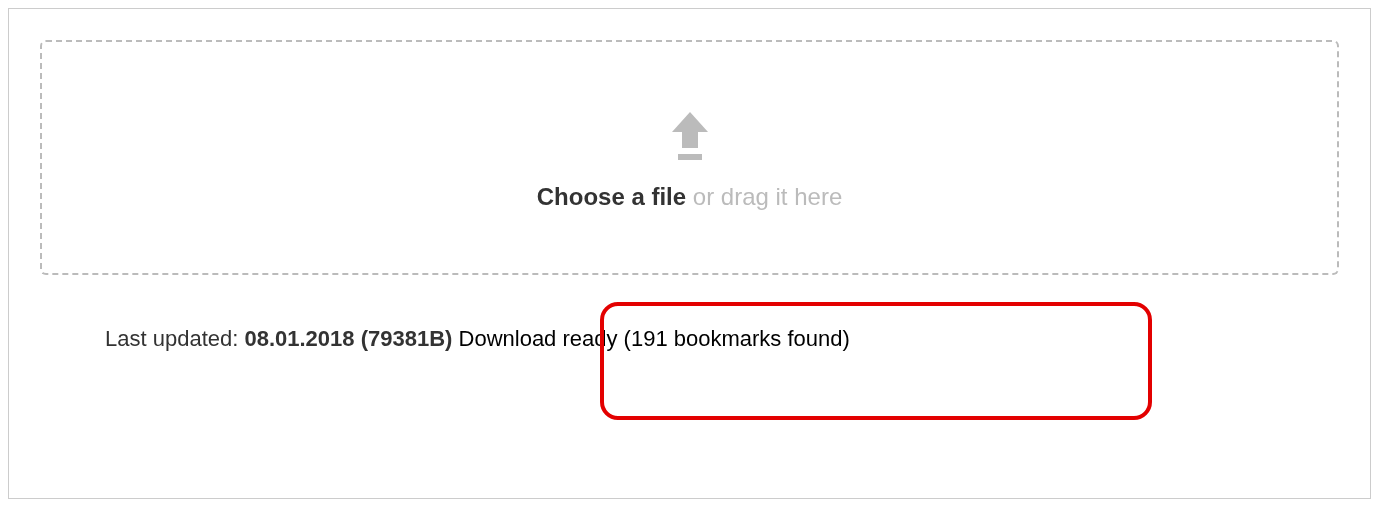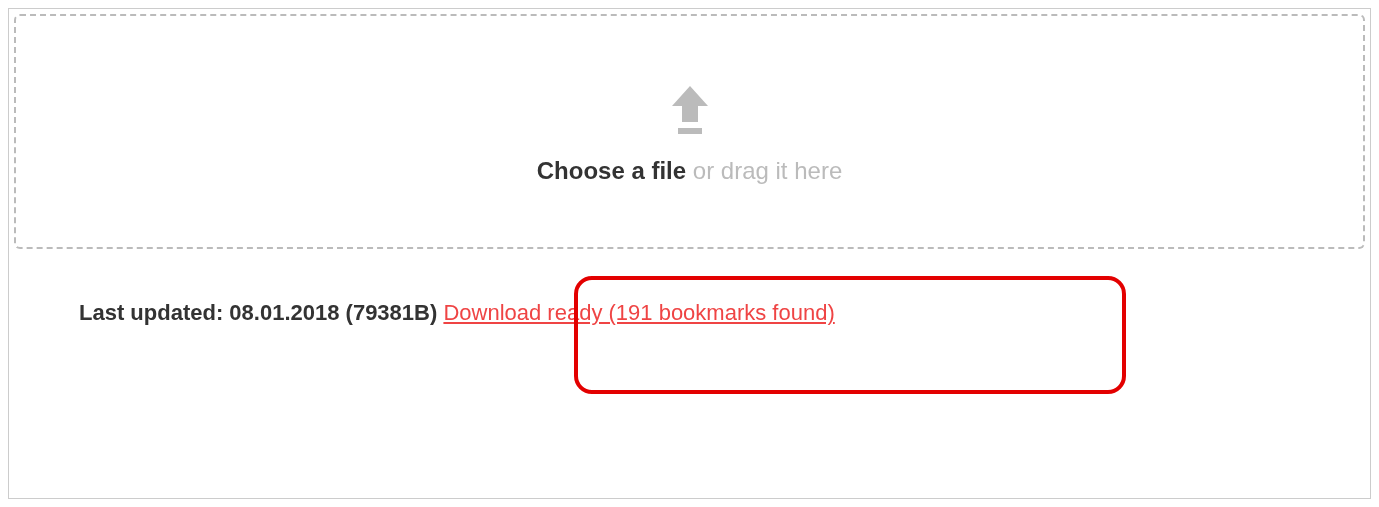--- a/index.html
+++ b/index.html
@@ -7,21 +7,21 @@
       padding: 0;
       box-sizing: border-box;
     }
     body {
       font-family: Arial, Helvetica, sans-serif;
       background: #fff;
       padding: 8px;
     }
     .outer-container {
       border: 1px solid #ccc;
-      padding: 5px;
+      padding: 31px;
       width: 1363px;
       height: 491px;
     }
     .dropzone {
       border: 2px dashed #bbb;
       border-radius: 6px;
       height: 235px;
       display: flex;
       flex-direction: column;
       align-items: center;
@@ -45,31 +45,30 @@
       margin-top: 45px;
       padding-left: 65px;
       position: relative;
     }
     .status-row {
       font-size: 22px;
       line-height: 1.7;
       color: #333;
     }
     .label-strong {
-      font-weight: bold;
+      font-weight: normal;
     }
     .date-strong {
       font-weight: bold;
     }
     .size-text {
       font-weight: bold;
     }
     .download-link {
-      color: #ef4444;
-      text-decoration: underline;
+      color: #000000;
       cursor: pointer;
     }
     .highlight-box {
       position: absolute;
       border: 4px solid #e30000;
       border-radius: 18px;
       top: -18px;
       left: 560px;
       width: 552px;
       height: 118px;

